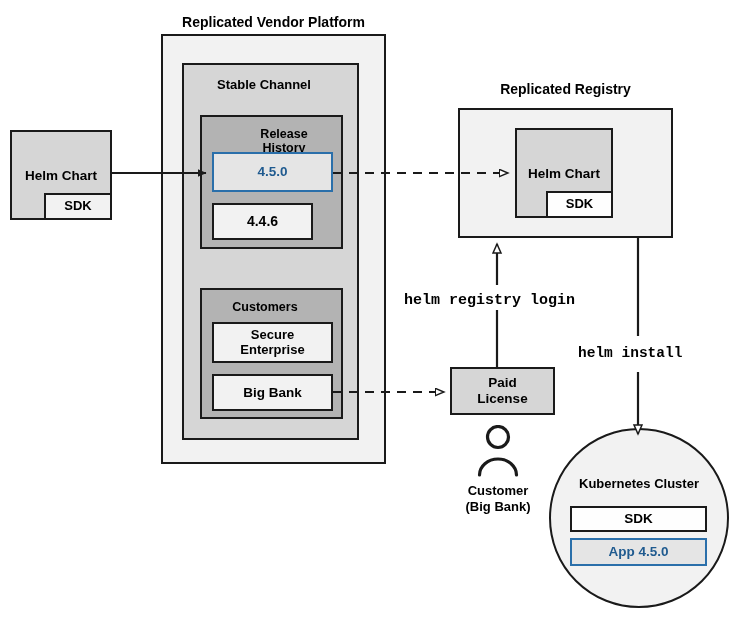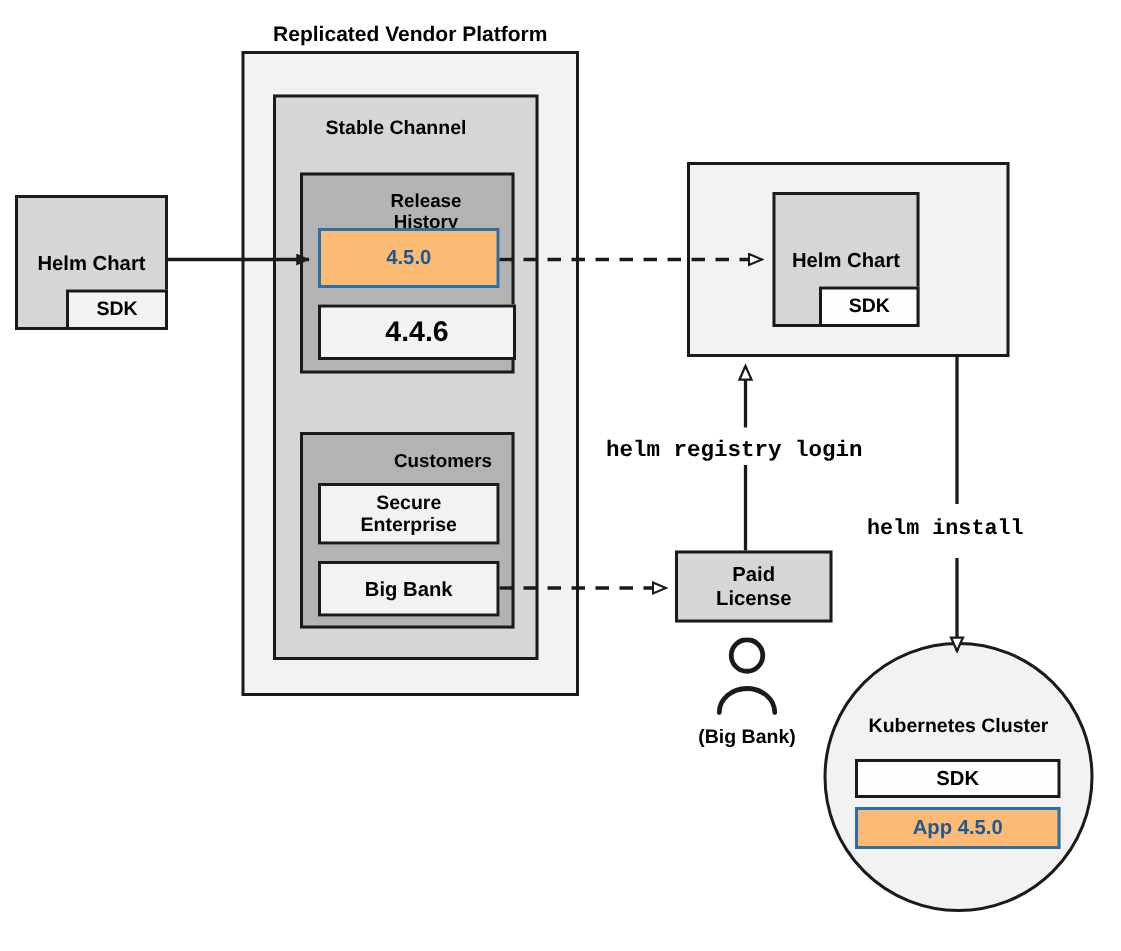--- a/index.html
+++ b/index.html
@@ -34,21 +34,21 @@
     position: absolute;
     font-weight: bold;
     color: #000000;
     text-align: center;
     white-space: nowrap;
   }
   .fill-light   { background: #f2f2f2; }
   .fill-mid     { background: #d6d6d6; }
   .fill-dark    { background: #b3b3b3; }
   .fill-white   { background: #fefefe; }
-  .fill-blue    { background: #fdba74; border-color: #2a6faa; color: #1f5a8f; }
+  .fill-blue    { background: #e5e5e5; border-color: #2a6faa; color: #1f5a8f; }
 
   .group-title {
     position: absolute;
     left: 0; right: 13px;
     text-align: center;
     font-weight: bold;
     color: #000000;
   }
 
   .cmd {
@@ -87,37 +87,38 @@
     white-space: nowrap;
   }
 </style>
 </head>
 <body>
 
 <div id="canvas">
 
   <div class="title-label" style="left:161px; top:14px; width:225px; font-size:14px;">Replicated Vendor Platform</div>
 
+  <div class="title-label" style="left:458px; top:81px; width:215px; font-size:14px;">Replicated Registry</div>
 
   <div class="box fill-light" style="left:161px; top:34px; width:225px; height:430px; display:block;"></div>
 
   <div class="box fill-mid" style="left:182px; top:63px; width:177px; height:377px; display:block;">
     <div class="group-title" style="top:13px; font-size:13px;">Stable Channel</div>
   </div>
 
   <div class="box fill-dark" style="left:200px; top:115px; width:143px; height:134px; display:block;">
     <div class="group-title" style="top:10px; font-size:12.5px;padding-left:38px;">Release History</div>
   </div>
 
   <div class="box fill-blue" style="left:212px; top:152px; width:121px; height:40px; font-size:13.5px;">4.5.0</div>
 
-  <div class="box fill-light" style="left:212px; top:203px; width:132px; height:37px; font-size:19px;">4.4.6</div>
+  <div class="box fill-light" style="left:212px; top:203px; width:101px; height:37px; font-size:14px;">4.4.6</div>
 
   <div class="box fill-dark" style="left:200px; top:288px; width:143px; height:131px; display:block;">
-    <div class="group-title" style="top:10px; font-size:12.5px;text-align:right;">Customers</div>
+    <div class="group-title" style="top:10px; font-size:12.5px;">Customers</div>
   </div>
 
   <div class="box fill-light" style="left:212px; top:374px; width:121px; height:37px; font-size:13.5px;">Big Bank</div>
 
   <div class="box fill-light" style="left:212px; top:322px; width:121px; height:41px; font-size:13px; white-space:pre-line;">Secure
 Enterprise</div>
 
   <div class="box fill-mid" style="left:10px; top:130px; width:102px; height:90px; font-size:13.5px; align-items:flex-start; padding-top:36px;">Helm Chart</div>
   <div class="box fill-light" style="left:44px; top:193px; width:68px; height:27px; font-size:13px;">SDK</div>
 
@@ -129,20 +130,21 @@
   <div class="box fill-mid" style="left:450px; top:367px; width:105px; height:48px; font-size:13.5px; white-space:pre-line;">Paid
 License</div>
 
   <div class="person" style="left:473px; top:425px; width:50px; height:52px;">
     <svg width="50" height="52" viewBox="0 0 50 52">
       <circle cx="25" cy="12" r="10.5" fill="none" stroke="#1a1a1a" stroke-width="3.2"></circle>
       <path d="M6.5 50 A18.5 16 0 0 1 43.5 50" fill="none" stroke="#1a1a1a" stroke-width="3.2" stroke-linecap="round"></path>
     </svg>
   </div>
   <div class="caption" style="left:433px; top:483px; width:130px; font-size:13px;">
+    <div>Customer</div>
     <div>(Big Bank)</div>
   </div>
 
   <div class="cmd" style="left:404px; top:292px; font-size:15px;">helm registry login</div>
 
   <div class="cmd" style="left:578px; top:345px; font-size:14.5px;">helm install</div>
 
   <div class="circle" style="left:549px; top:428px; width:180px; height:180px;"></div>
   <div class="title-label" style="left:549px; top:476px; width:180px; font-size:13px;">Kubernetes Cluster</div>
 

